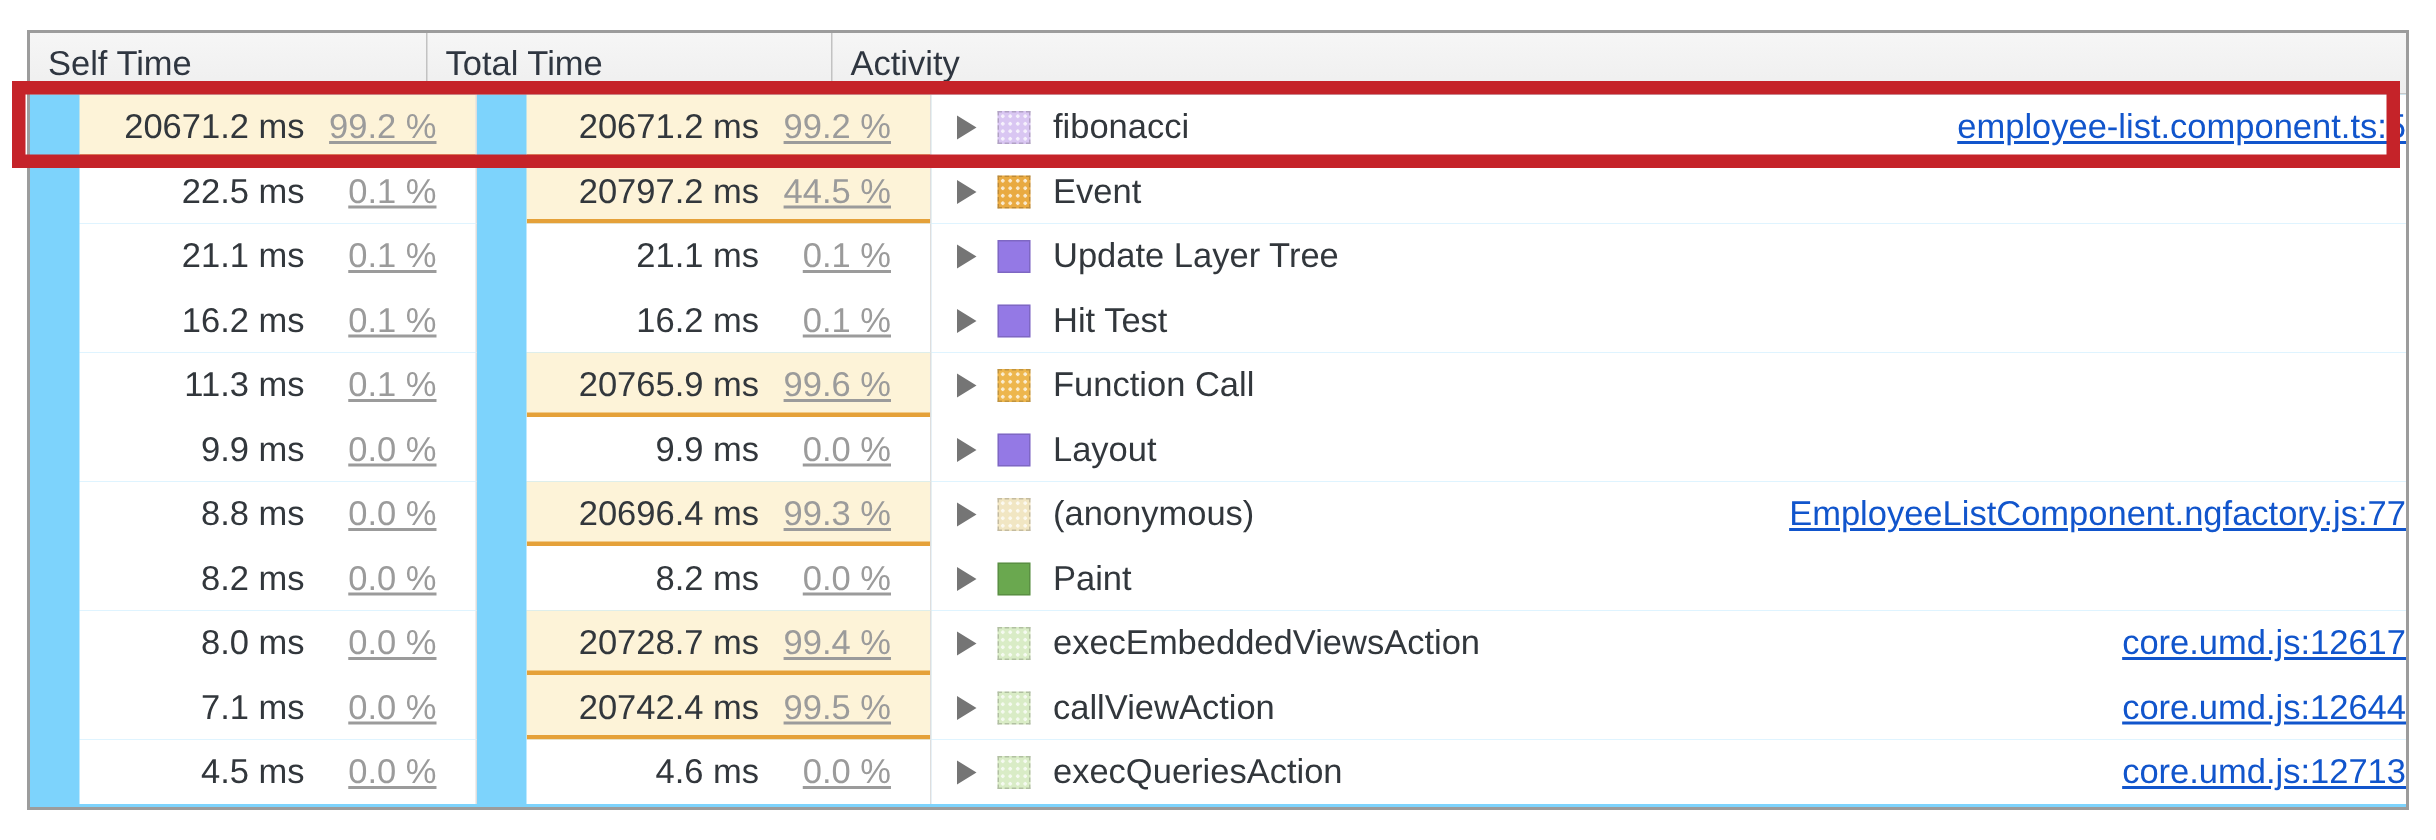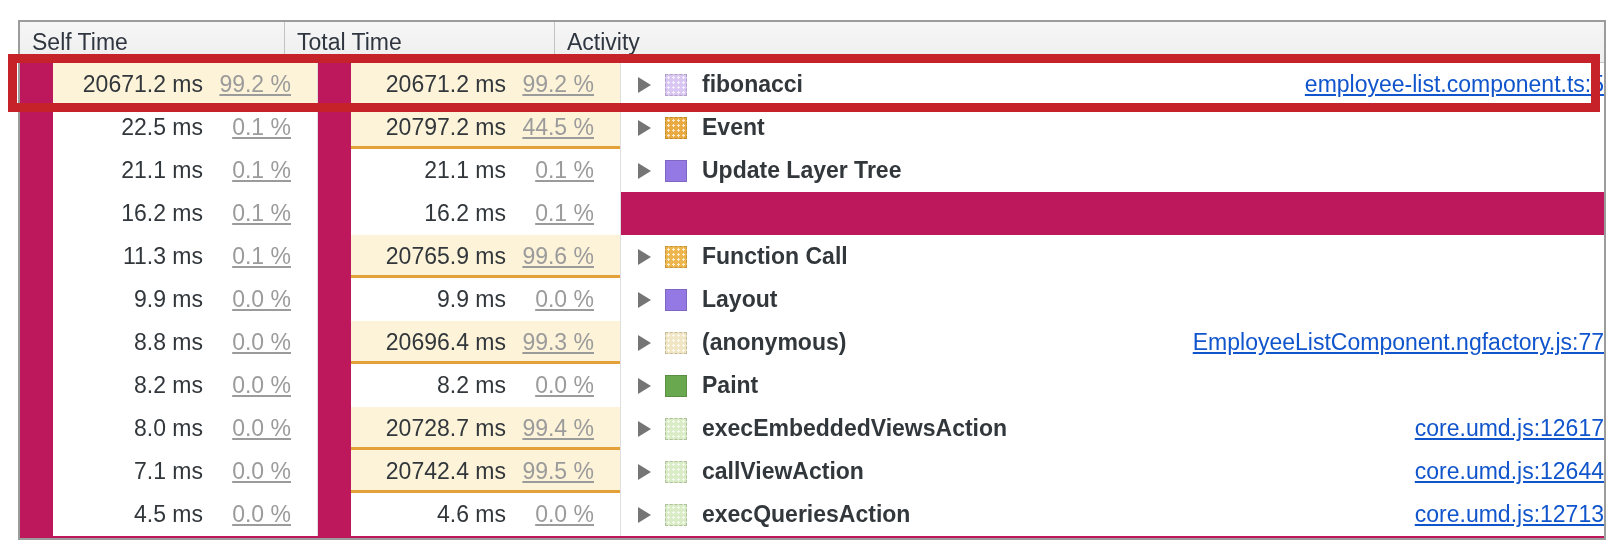--- a/index.html
+++ b/index.html
@@ -3,21 +3,21 @@
 <meta charset="utf-8">
 <style>
   html,body{margin:0;padding:0;}
   body{
     width:1624px;height:560px;background:#ffffff;position:relative;
     font-family:"Liberation Sans","DejaVu Sans",sans-serif;
     -webkit-font-smoothing:antialiased;
   }
   .table{
     position:absolute;left:18px;top:20px;width:1588px;height:520px;
-    border:2px solid #9c9c9c;background:#be185d;box-sizing:border-box;overflow:hidden;
+    border:2px solid #9c9c9c;background:#7dd3fc;box-sizing:border-box;overflow:hidden;
   }
   .header{
     display:flex;height:40px;background:linear-gradient(#f6f6f6,#eeeeee);
     border-bottom:1px solid #c9c9c9;color:#2f3640;font-size:23px;
   }
   .hcell{display:flex;align-items:center;padding-left:12px;box-sizing:border-box;border-right:1px solid #c2c2c2;}
   .hcell.self{width:265px;}
   .hcell.total{width:270px;}
   .hcell.activity{flex:1;border-right:none;}
   .body-rows{position:relative;}
@@ -36,21 +36,21 @@
     margin-right:14px;cursor:pointer;
   }
   .swatch{
     width:22px;height:22px;flex:0 0 auto;box-sizing:border-box;
     border:1px solid rgba(0,0,0,0.15);margin-right:15px;
   }
   .swatch.dotted{
     background-image:radial-gradient(rgba(255,255,255,0.75) 1.2px, transparent 1.2px);
     background-size:5px 5px;border:1px dashed rgba(0,0,0,0.18);
   }
-  .act-label{white-space:nowrap;font-weight:bold;}
+  .act-label{white-space:nowrap;}
   .link{
     color:#1155cc;text-decoration:underline;margin-left:auto;padding-right:0;
     cursor:pointer;white-space:nowrap;
   }
   .annotation{
     position:absolute;left:8px;top:54px;width:1592px;height:58px;
     border:9px solid #c52329;box-sizing:border-box;pointer-events:none;z-index:5;
   }
 </style>
 </head>
@@ -122,20 +122,26 @@
 
   <div class="row">
     <div class="cell num self">
       <span class="val">16.2 ms</span>
       <span class="pct">0.1 %</span>
     </div>
     <div class="cell num total">
       <span class="val">16.2 ms</span>
       <span class="pct">0.1 %</span>
     </div>
+    <div class="cell act">
+      <span class="tri"></span>
+      <span class="swatch" style="background-color: rgb(148, 121, 229);"></span>
+      <span class="act-label">Hit Test</span>
+
+    </div>
   </div>
 
   <div class="row">
     <div class="cell num self">
       <span class="val">11.3 ms</span>
       <span class="pct">0.1 %</span>
     </div>
     <div class="cell num total hl">
       <span class="val">20765.9 ms</span>
       <span class="pct">99.6 %</span>

